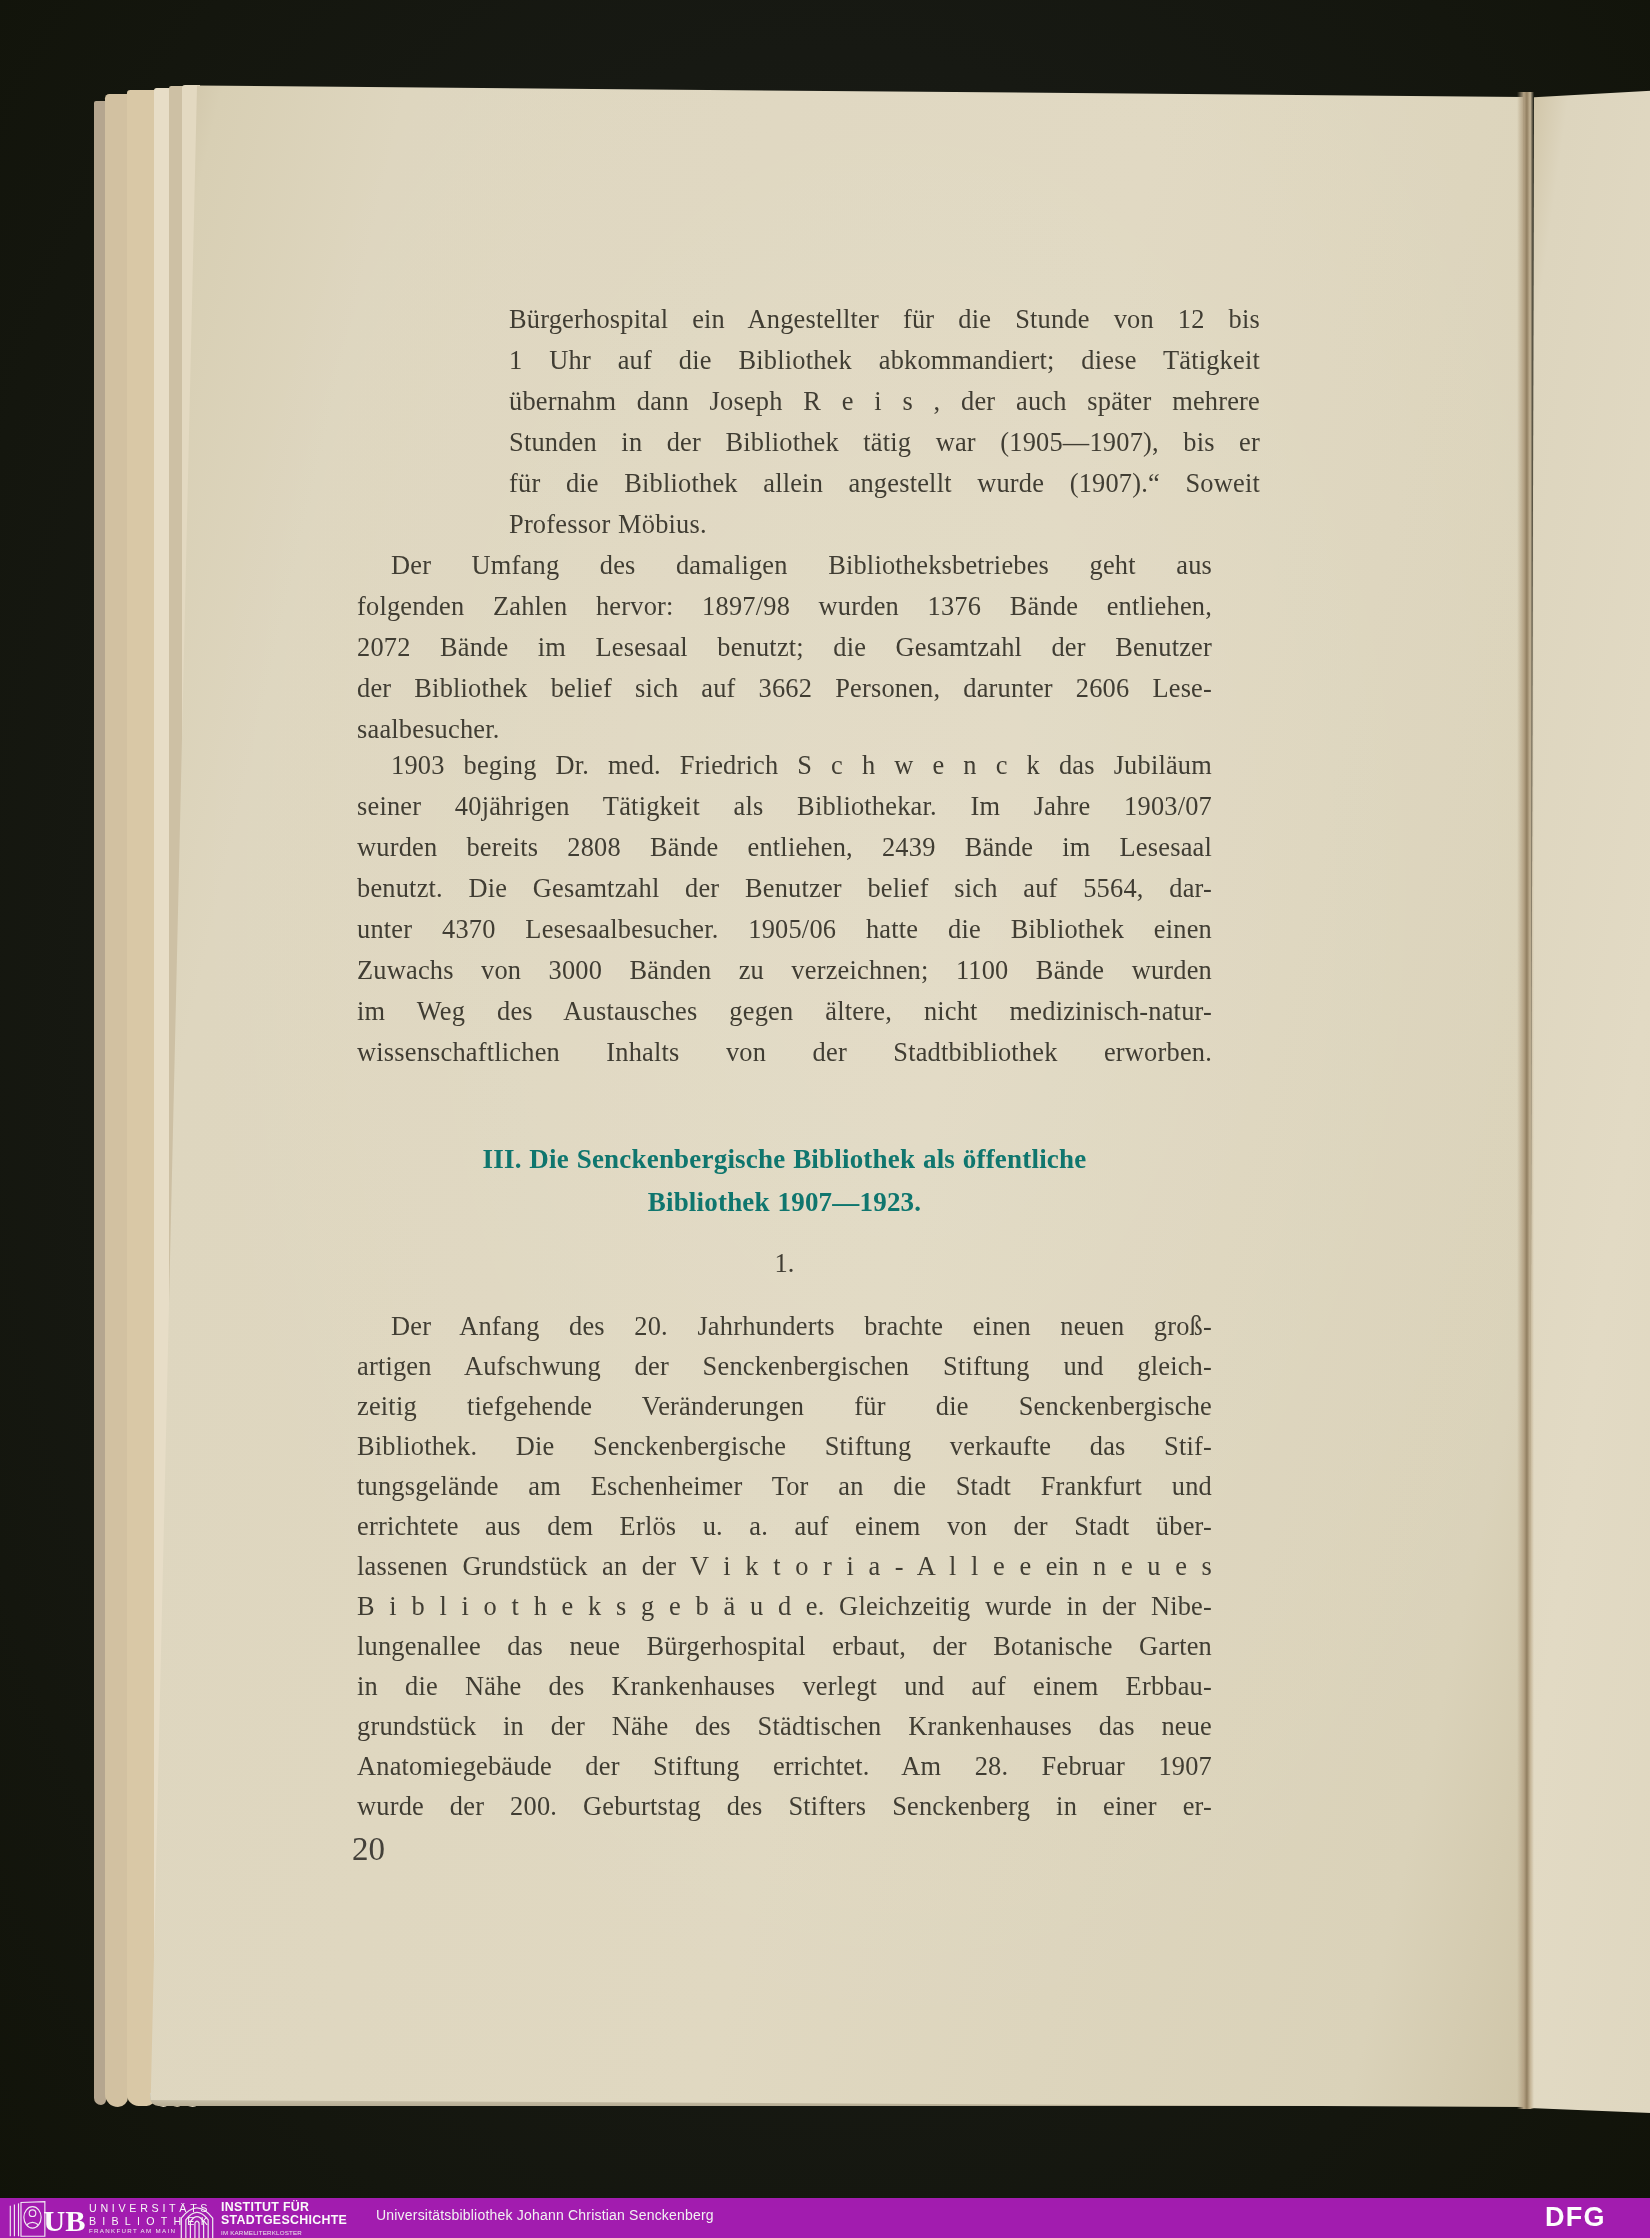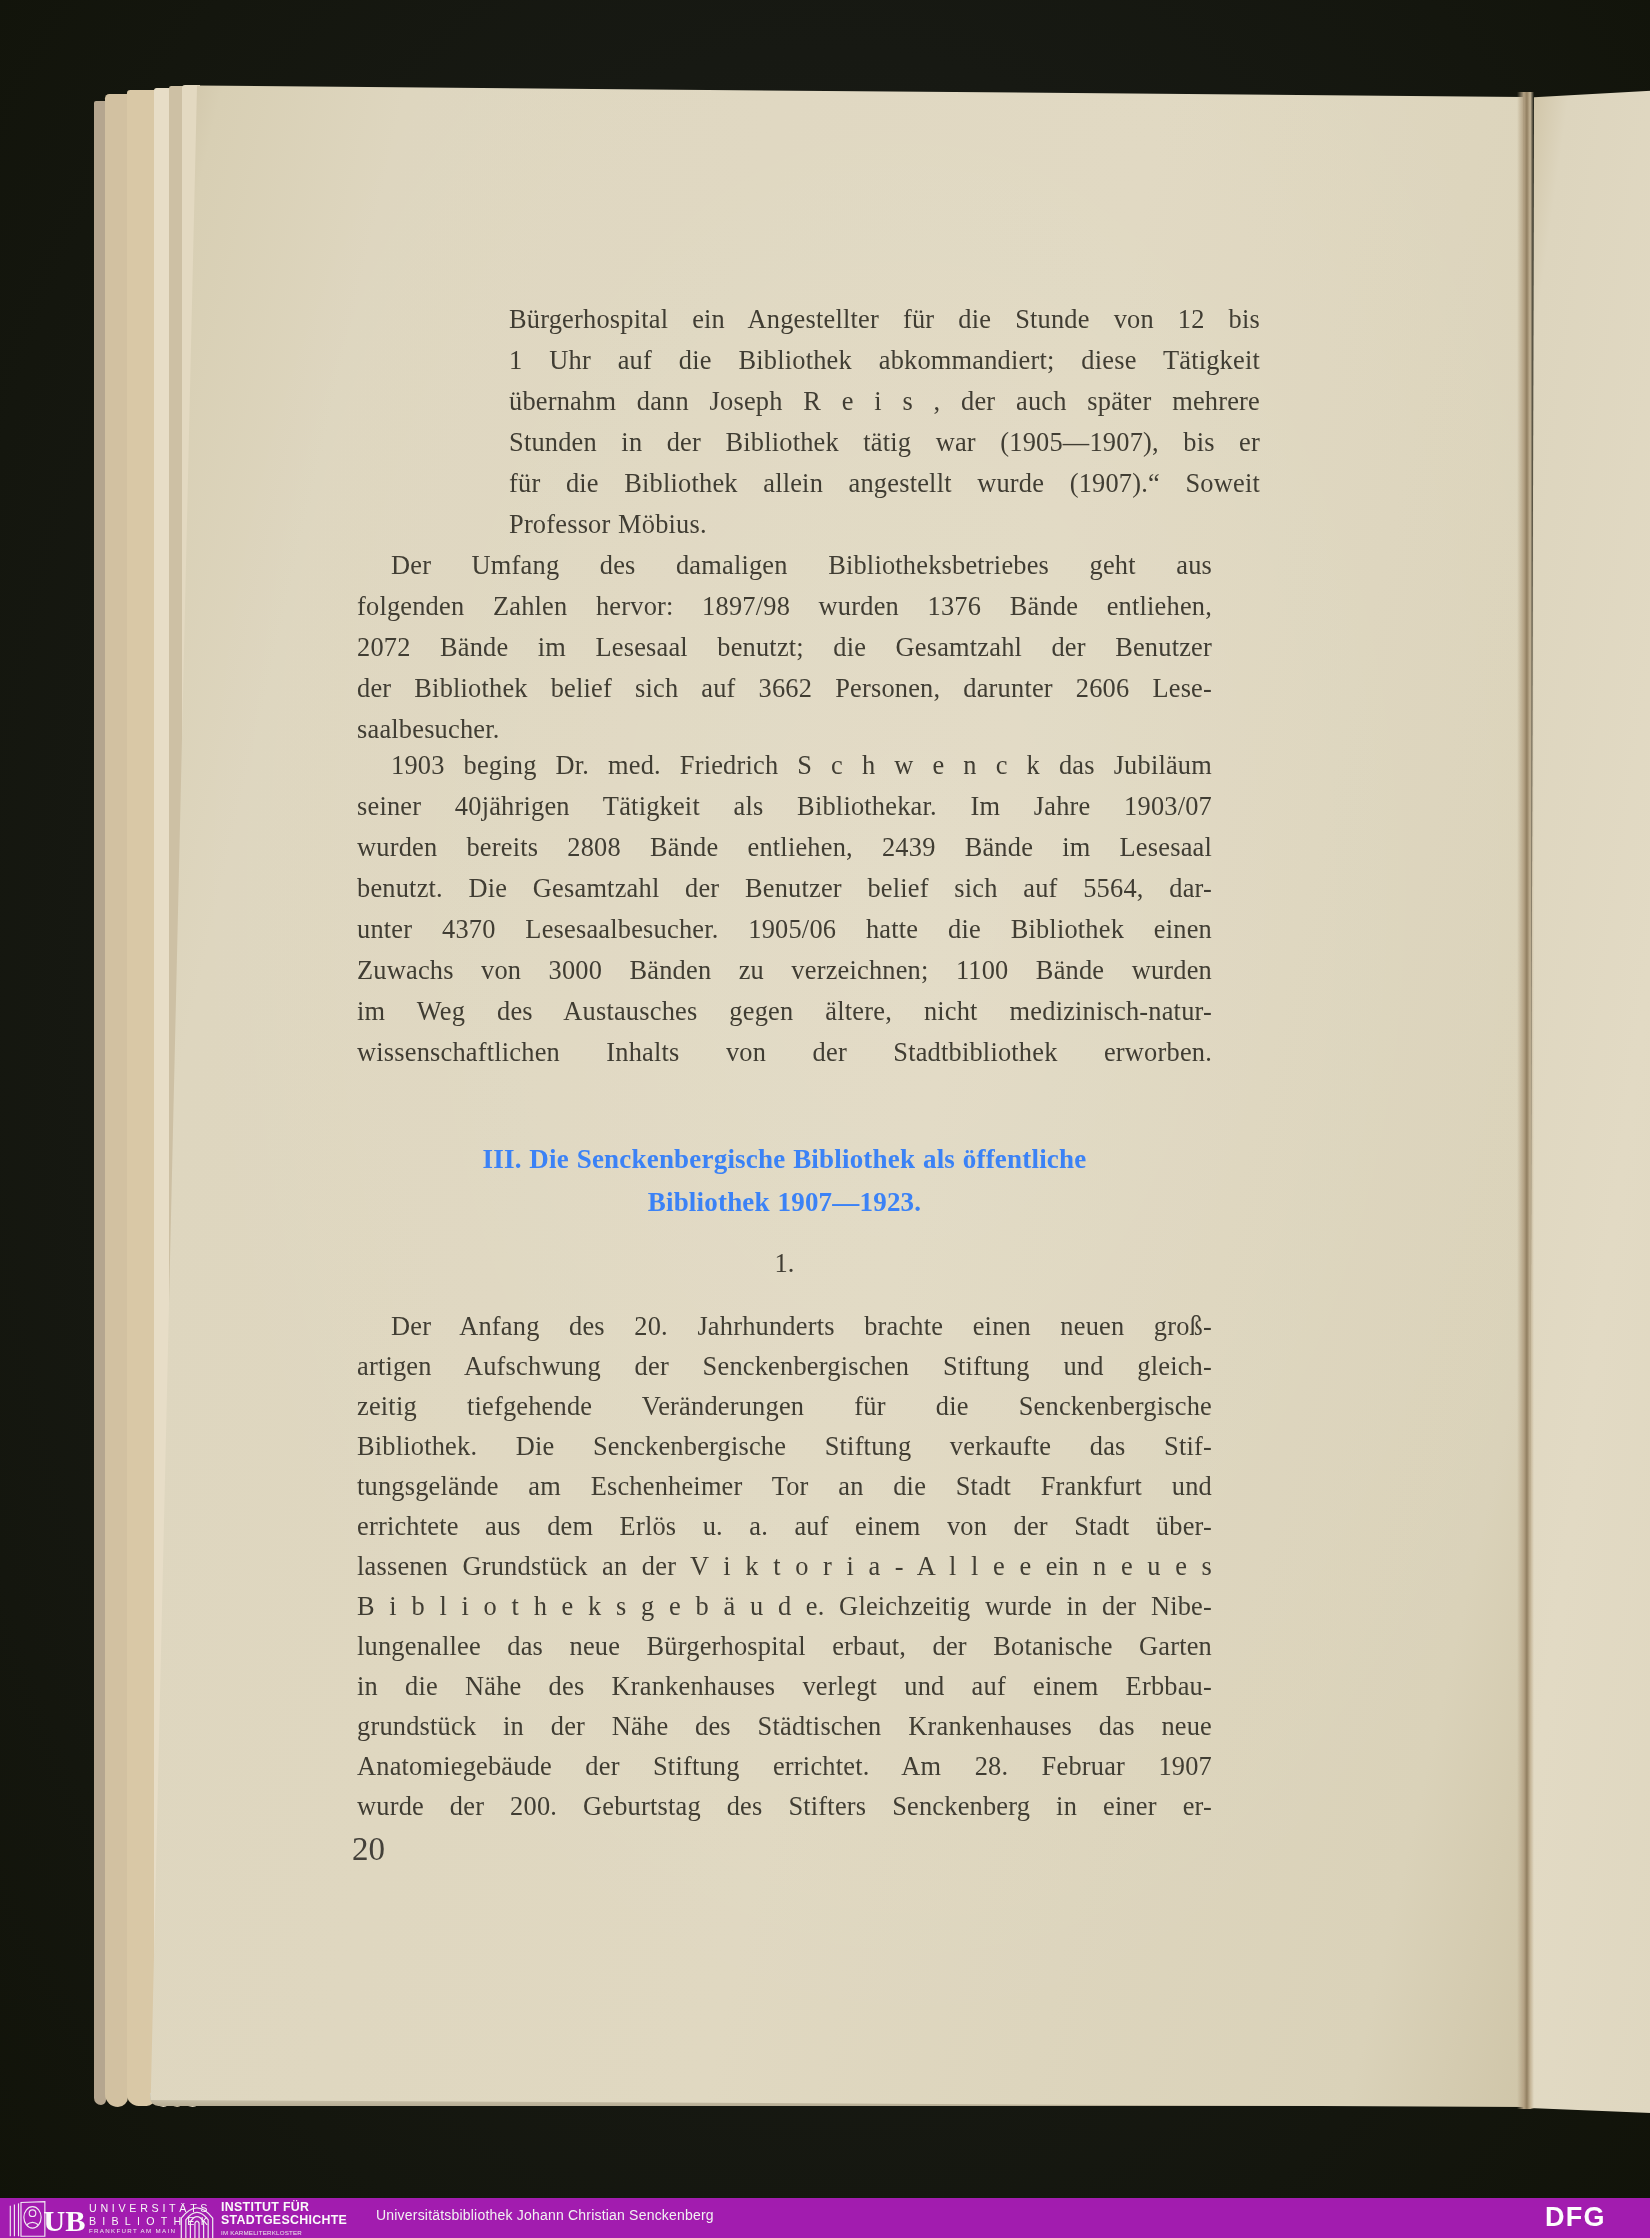--- a/index.html
+++ b/index.html
@@ -34,21 +34,21 @@
   
   .textcol{position:absolute;left:357px;top:0;width:855px;color:#403d33;
     font-size:26.4px;letter-spacing:0.2px;word-spacing:0.8px;z-index:3;}
   .blk{position:absolute;width:855px;}
   .bq{left:104px;width:751px;margin-left:48px;}
   .ln{height:41px;line-height:41px;text-align:justify;text-align-last:justify;white-space:normal;}
   .ln.last{text-align-last:left;}
   .ln.ind{text-indent:34px;}
   .p3 .ln{height:40px;line-height:40px;}
   .bq{top:299px;} .p1{top:545px;} .p2{top:745px;}
-  .hl{position:absolute;width:855px;text-align:center;font-weight:bold;font-size:27px;color:#3b82f6;}
+  .hl{position:absolute;width:855px;text-align:center;font-weight:bold;font-size:27px;color:#0f766e;}
   .hl1{top:1144px;} .hl2{top:1187px;}
   .sec{position:absolute;width:855px;text-align:center;top:1248px;font-size:26.4px;}
   .p3{top:1306px;}
   .pgnum{position:absolute;left:352px;top:1831px;font-size:33px;color:#44413а;color:#44413a;z-index:3;}
   
   .footer{position:absolute;left:0;top:2198px;width:1651px;height:40px;background:#a21caf;z-index:5;
     font-family:"Liberation Sans","DejaVu Sans",sans-serif;}
   .ublogo{position:absolute;left:6.6px;top:1.7px;width:79px;height:38px;}
   .ublines{position:absolute;left:89px;top:4.1px;color:#f7f7f7;}
   .u1{font-size:10.7px;letter-spacing:3.7px;line-height:12.4px;}

